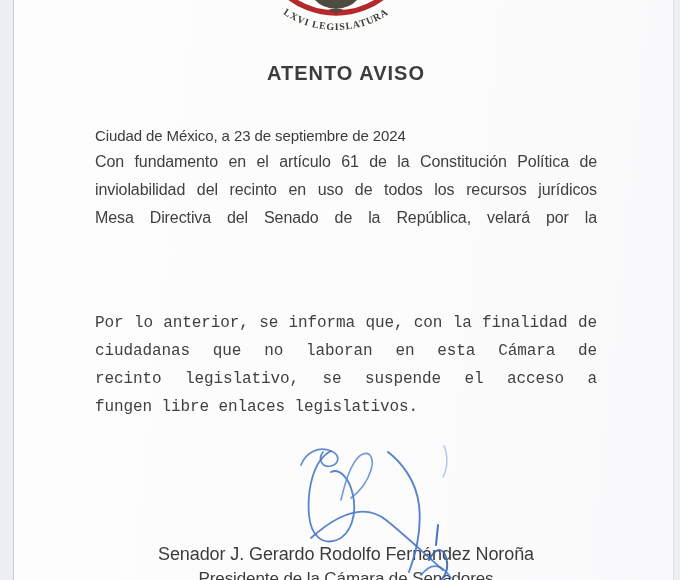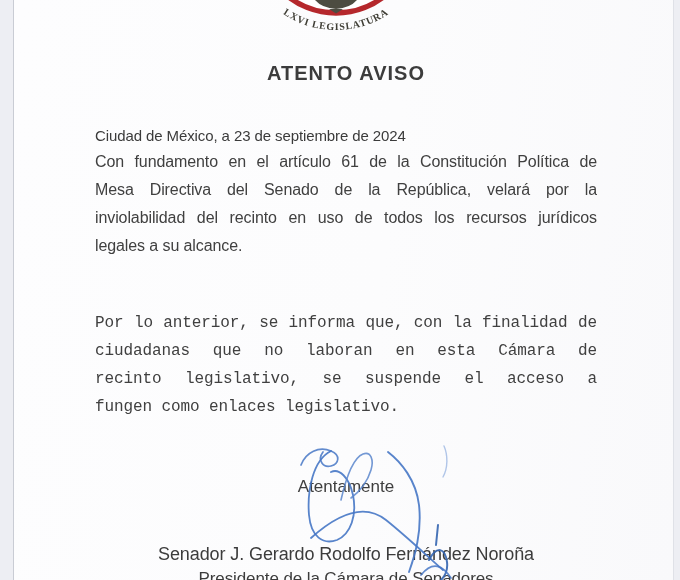--- a/index.html
+++ b/index.html
@@ -69,33 +69,31 @@
         <textPath href="#sealArc" startOffset="50%" text-anchor="middle">LXVI LEGISLATURA</textPath>
       </text>
     </svg>
 
     <div class="content">
       <div class="title">ATENTO AVISO</div>
       <div class="dateline">Ciudad de México, a 23 de septiembre de 2024</div>
 
       <div class="para para1">
         <div class="ln j">Con fundamento en el artículo 61 de la Constitución Política de</div>
+        <div class="ln j">inviolabilidad del recinto en uso de todos los recursos jurídicos</div>
         <div class="ln j">Mesa Directiva del Senado de la República, velará por la</div>
-        <div class="ln j">inviolabilidad del recinto en uso de todos los recursos jurídicos</div>
-        <div class="ln">legales a su alcance.</div>
       </div>
 
       <div class="para para2">
         <div class="ln j">Por lo anterior, se informa que, con la finalidad de garantizar el</div>
         <div class="ln j">ciudadanas que no laboran en esta Cámara de Senadores o</div>
         <div class="ln j">recinto legislativo, se suspende el acceso a ciudadanos y</div>
-        <div class="ln">fungen como enlaces legislativo.</div>
+        <div class="ln">fungen libre enlaces legislativos.</div>
       </div>
 
-      <div class="closing">Atentamente</div>
       <div class="name">Senador J. Gerardo Rodolfo Fernández Noroña</div>
       <div class="signer-title">Presidente de la Cámara de Senadores</div>
     </div>
 
     <svg class="signature" viewBox="0 0 160 142">
       <path d="M5,27 C10,14 23,8 35,13 C45,17 43,26 35,28 C27,30 21,22 27,14" stroke="#4677c5" stroke-width="1.7" opacity="0.85"></path>
       <path d="M35,13 C17,22 11,52 13,77 C15,99 27,107 41,102 C55,96 61,77 57,57 C53,39 43,30 35,34" stroke="#4677c5" stroke-width="1.8" opacity="0.9"></path>
       <path d="M45,62 C50,40 57,20 67,16 C75,13 78,22 75,32 C71,45 63,54 55,60" stroke="#5a86cd" stroke-width="1.6" opacity="0.85"></path>
       <path d="M15,100 C35,82 65,62 90,82 C110,98 130,117 147,132" stroke="#4677c5" stroke-width="1.8" opacity="0.9"></path>
       <path d="M92,14 C105,24 120,42 123,67 C126,94 119,117 113,134" stroke="#4677c5" stroke-width="1.9" opacity="0.9"></path>

